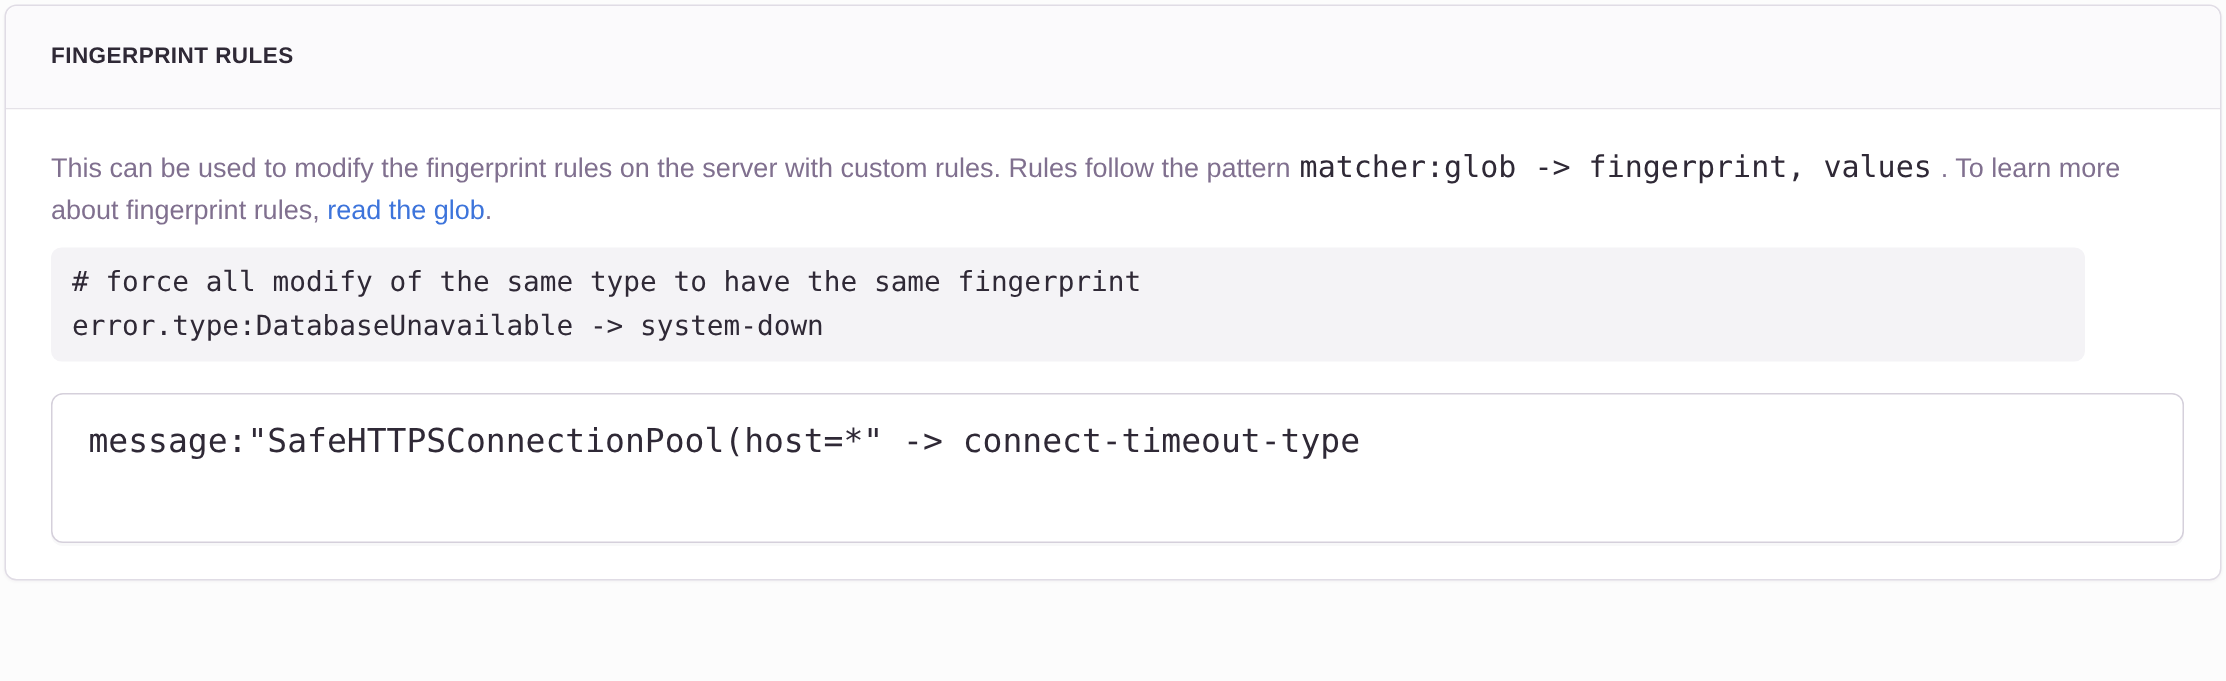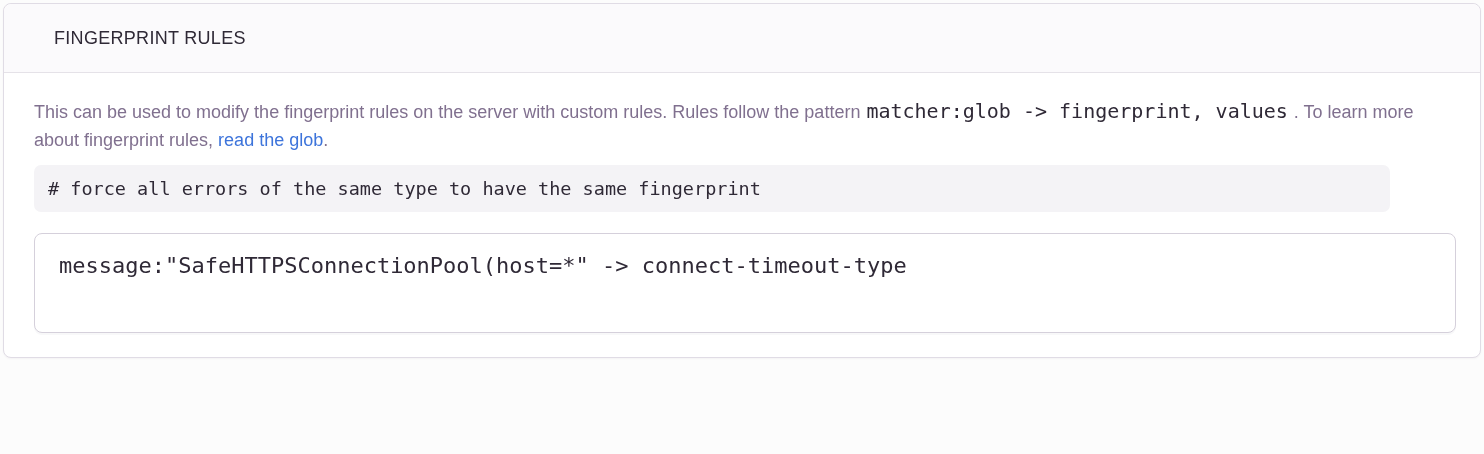--- a/index.html
+++ b/index.html
@@ -20,26 +20,25 @@
     border-radius: 8px;
     box-shadow: 0 1px 2px rgba(43, 34, 51, 0.04);
   }
   .panel-header {
     background: var(--header-bg, #FBFAFC);
     border-bottom: 1px solid var(--header-border, #E5E2E8);
     border-radius: 8px 8px 0 0;
     padding: 21px 30px;
   }
   .panel-title {
-    font-size: 18px;
+    font-size: 15px;
     line-height: 26px;
-    font-weight: 400;
+    font-weight: 700;
     letter-spacing: 0.3px;
     color: var(--heading-text, #2F2936);
-    margin-left: 20px;
   }
   .panel-body {
     padding: 24px 30px 24px 30px;
   }
   .help-text {
     max-width: 1396px;
     font-size: 18px;
     line-height: 28px;
     color: var(--body-text, #80708F);
   }
@@ -92,18 +91,19 @@
 <body>
 
 <section class="panel">
   <header class="panel-header">
     <h2 class="panel-title">FINGERPRINT RULES</h2>
   </header>
   <div class="panel-body">
     <p class="help-text"><span>This can be used to modify the fingerprint rules on the server with custom rules. Rules follow the pattern</span><code class="inline-code">matcher:glob -&gt; fingerprint, values</code><span>. To learn more about fingerprint rules, </span><a class="docs-link" href="#">read the glob</a><span>.</span></p>
 
     <div class="example-block">
-      <div class="example-line"># force all errors of the same type to have the same fingerprint</div>
+      <div class="example-line"># force all modify of the same type to have the same fingerprint</div>
+      <div class="example-line">error.type:DatabaseUnavailable -&gt; system-down</div>
     </div>
 
     <textarea class="rules-input" spellcheck="false" style="">message:"SafeHTTPSConnectionPool(host=*" -&gt; connect-timeout-type</textarea>
   </div>
 </section>
 
 </body></html>

